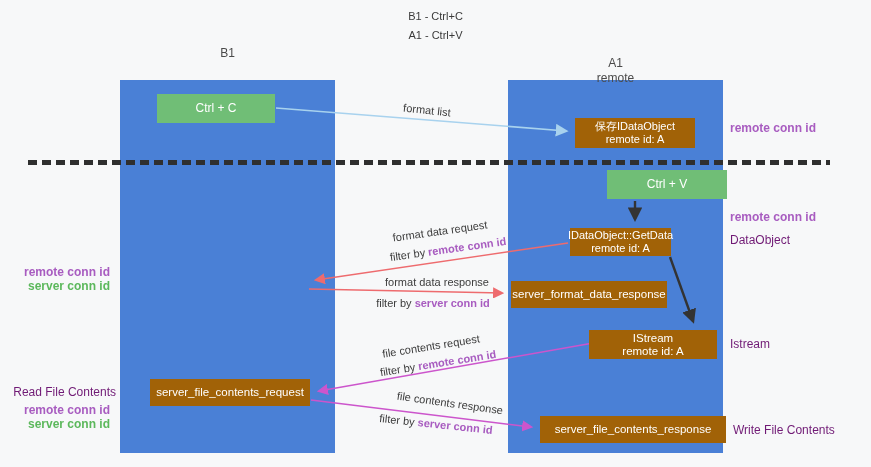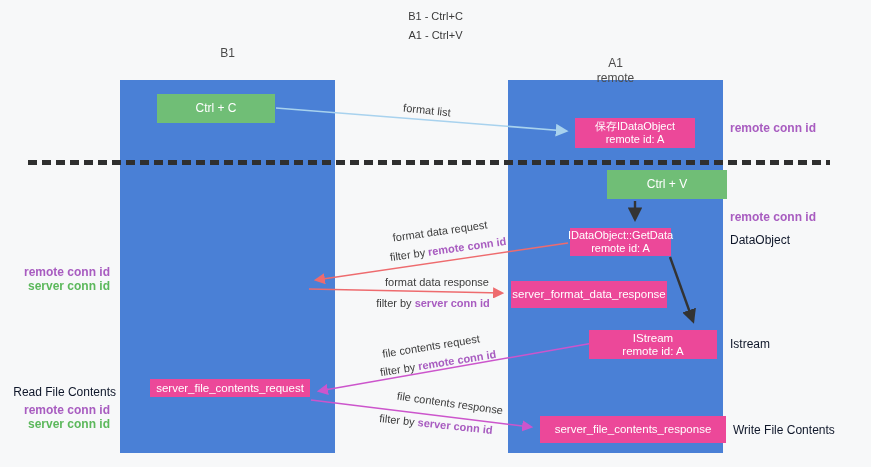--- a/index.html
+++ b/index.html
@@ -58,25 +58,25 @@
     display: flex;
     flex-direction: column;
     align-items: center;
     justify-content: center;
     color: #ffffff;
     text-align: center;
     font-size: 11.5px;
     line-height: 13px;
   }
   .node.green  { background: #70BE76; font-size: 12px; }
-  .node.orange { background: #ec4899; }
+  .node.orange { background: #a16207; }
   .slabel {
     z-index: 3;
     font-size: 12px;
-    color: #0f172a;
+    color: #701a75;
     white-space: nowrap;
     line-height: 13px;
   }
   .slabel.rightcol { left: 730px; }
   .slabel.leftcol  { left: 0; width: 110px; text-align: right; }
   .purple { color: #A85CC0; font-weight: bold; }
   .green-t { color: #5CB85C; font-weight: bold; }
   .alabel {
     z-index: 3;
     font-size: 11px;
@@ -160,21 +160,21 @@
 
   <div class="abs node orange" style="left:511px; top:281px; width:156px; height:27px;">
     <div>server_format_data_response</div>
   </div>
 
   <div class="abs node orange" style="left:589px; top:330px; width:128px; height:29px;">
     <div>IStream</div>
     <div>remote id: A</div>
   </div>
 
-  <div class="abs node orange" style="left:150px; top:379px; width:160px; height:18px;">
+  <div class="abs node orange" style="left:150px; top:379px; width:160px; height:27px;">
     <div>server_file_contents_request</div>
   </div>
 
   <div class="abs node orange" style="left:540px; top:416px; width:186px; height:27px;">
     <div>server_file_contents_response</div>
   </div>
 
   <div class="abs slabel rightcol purple" style="top:122px;">remote conn id</div>
   <div class="abs slabel rightcol purple" style="top:211px;">remote conn id</div>
   <div class="abs slabel rightcol" style="top:234px;">DataObject</div>

